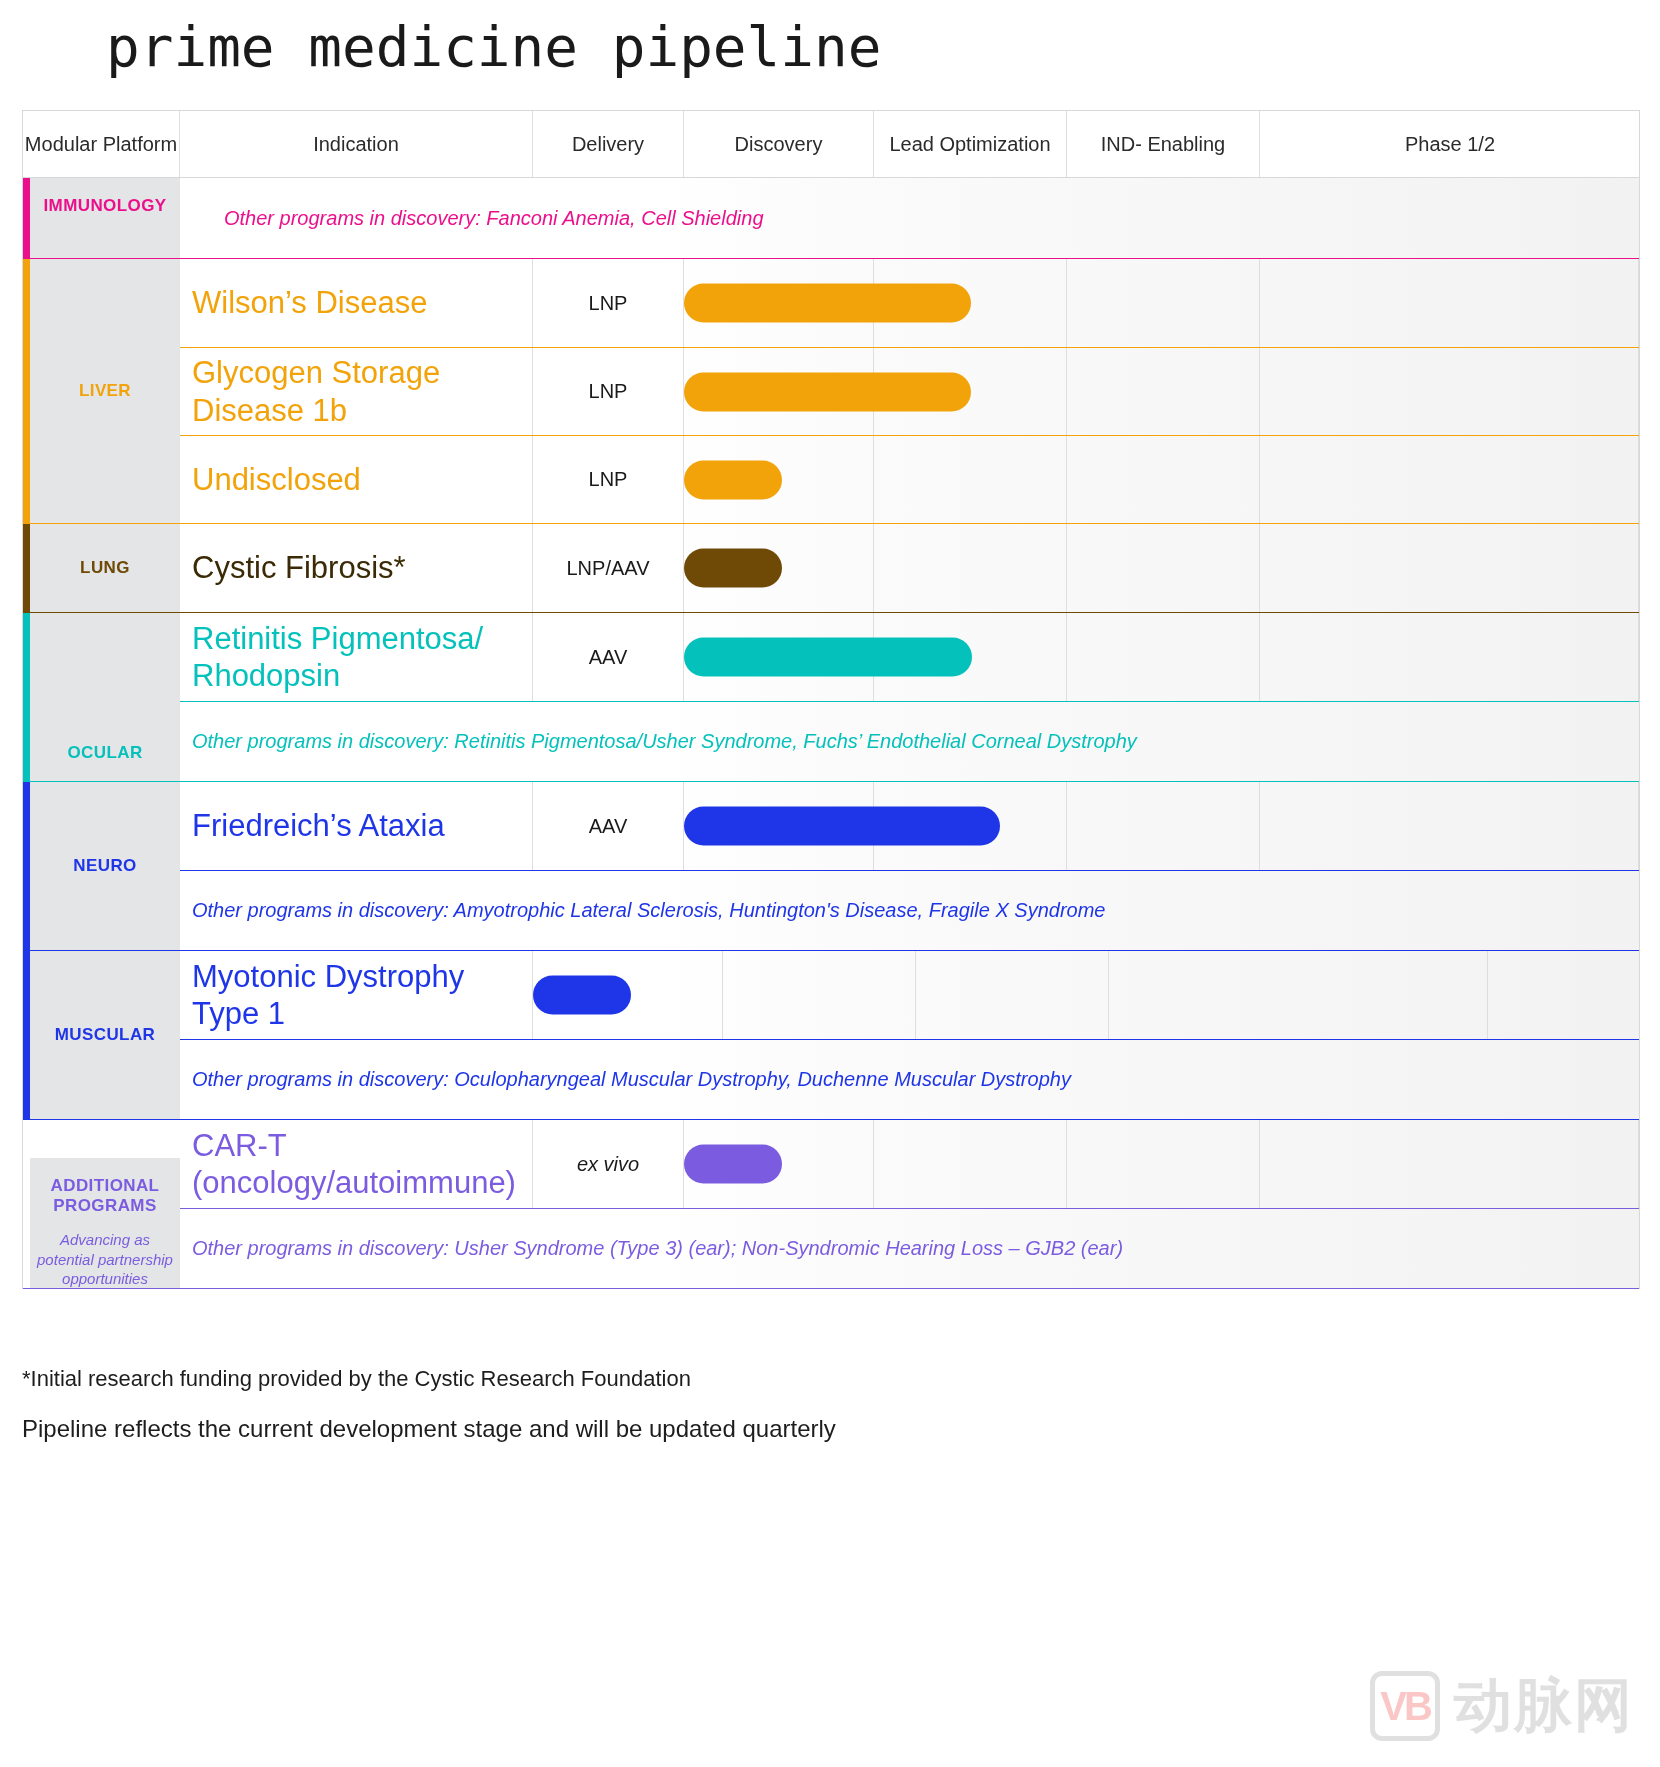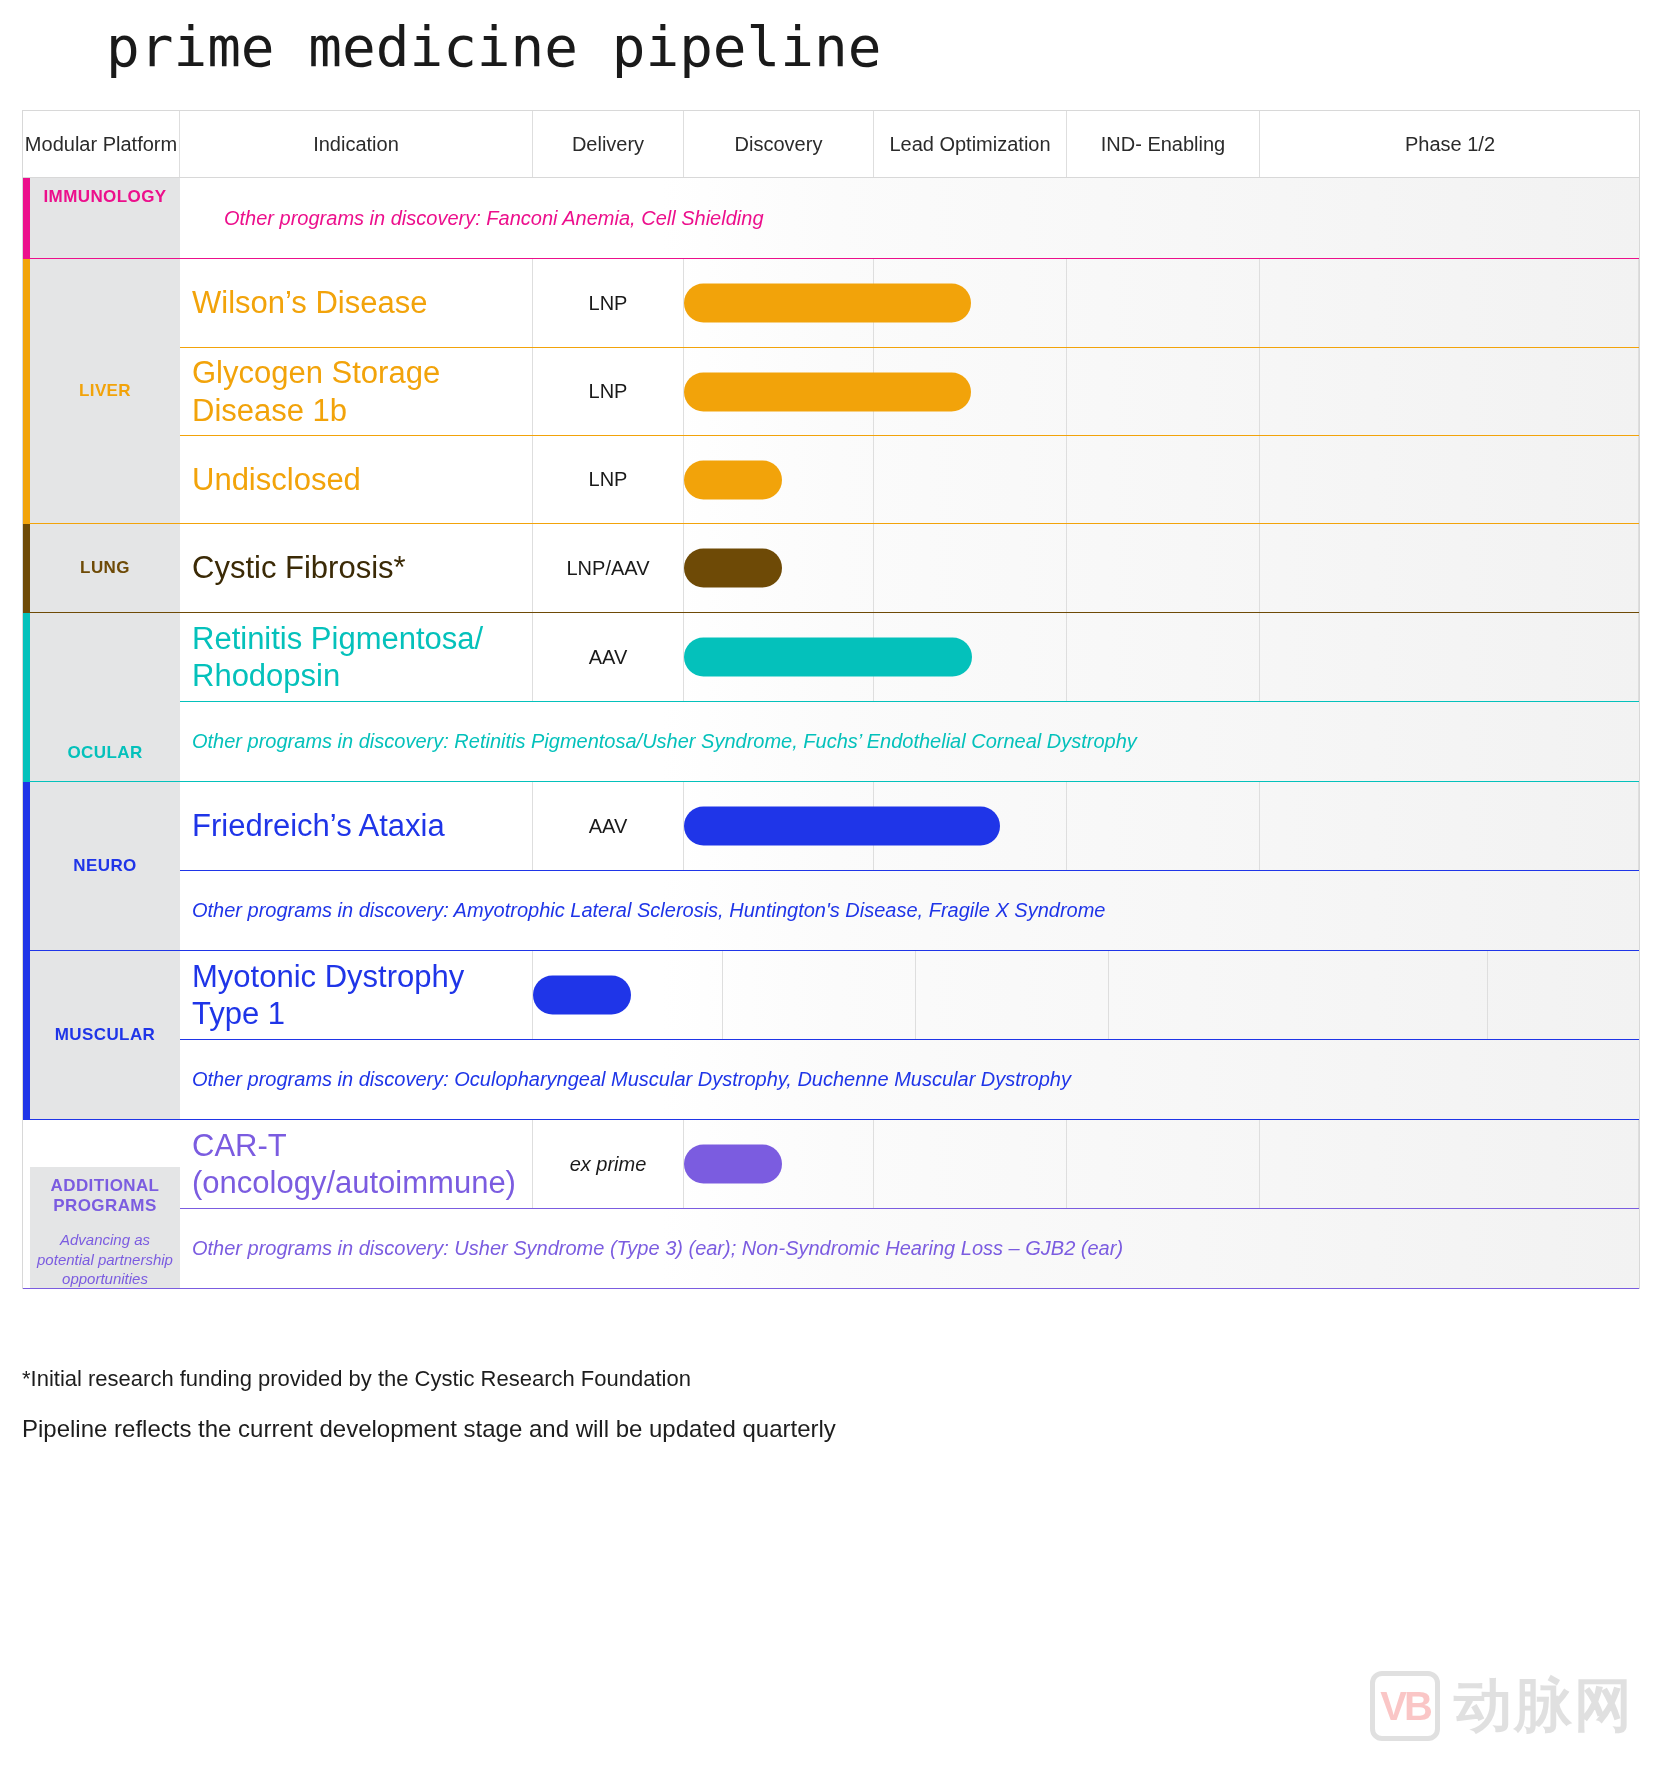--- a/index.html
+++ b/index.html
@@ -80,21 +80,21 @@
     align-items: center;
     justify-content: center;
     text-align: center;
     padding: 0 4px;
   }
   .platlabel .ptext {
     font-size: 17px;
     font-weight: 700;
     letter-spacing: .4px;
   }
-  .platlabel.top { justify-content: flex-start; padding-top: 9px; }
+  .platlabel.top { justify-content: flex-start; padding-top: 18px; }
   .platlabel .psub {
     font-size: 15px;
     font-style: italic;
     line-height: 1.28;
     margin-top: 14px;
     font-weight: 400;
   }
   .group .rows {
     flex: 1 1 auto;
     display: flex;
@@ -378,21 +378,21 @@
           <div class="platlabel top">
             <div class="ptext" style="color: rgb(123, 92, 224);">ADDITIONAL<br>PROGRAMS</div>
             <div class="psub" style="color: rgb(123, 92, 224);">Advancing as potential partnership opportunities</div>
           </div>
           <div class="rows">
             <div class="prow">
               <div class="ind" style="color: rgb(123, 92, 224);">
                 <div>CAR-T (oncology/autoimmune)</div>
               </div>
               <div class="del" style="font-style: italic;">
-                <div>ex prime</div>
+                <div>ex vivo</div>
               </div>
               <div class="track">
                 <div class="seg s-disc"></div>
                 <div class="seg s-lead"></div>
                 <div class="seg s-ind2"></div>
                 <div class="seg s-ph"></div>
                 <div class="bar" style="background: rgb(123, 92, 224); width: 98px;"></div>
               </div>
             </div>
             <div class="nrow sep" style="color: rgb(123, 92, 224); border-top-color: rgb(123, 92, 224);">Other programs in discovery: Usher Syndrome (Type 3) (ear); Non-Syndromic Hearing Loss – GJB2 (ear)</div>

